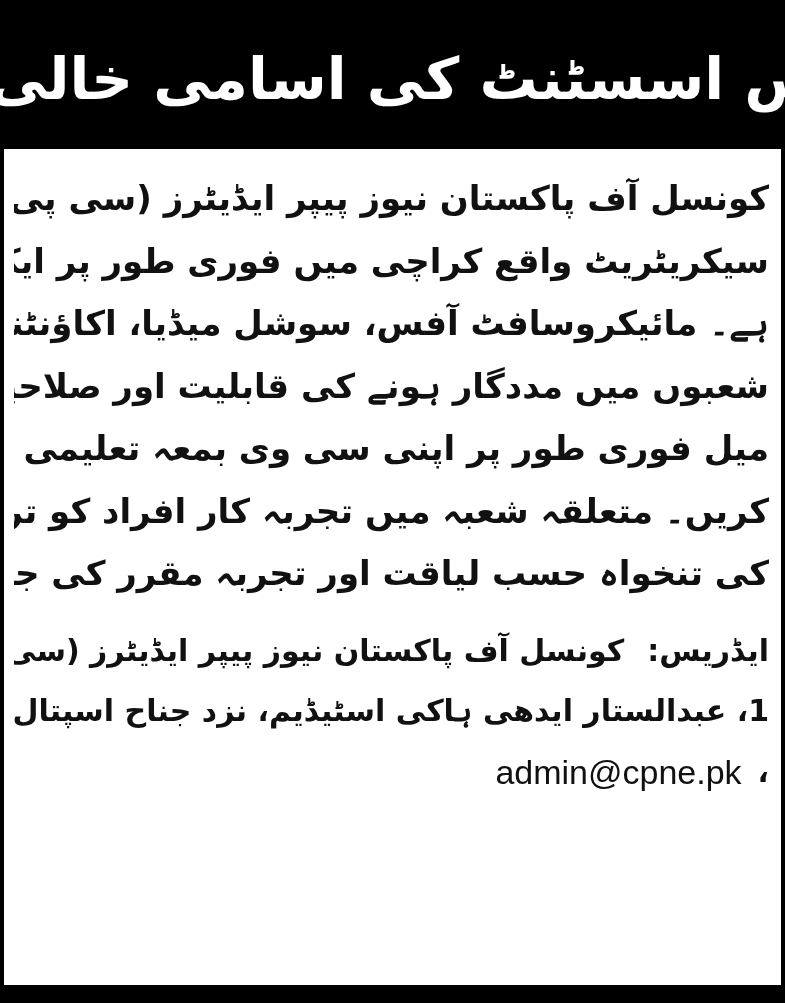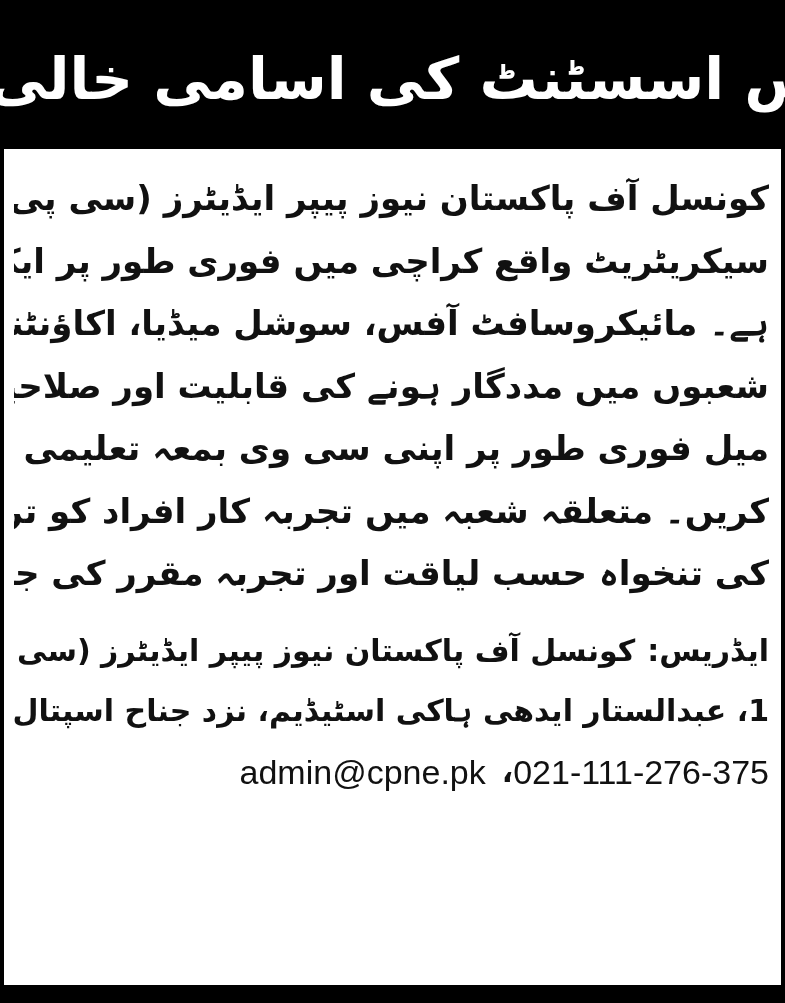--- a/index.html
+++ b/index.html
@@ -76,21 +76,21 @@
     }
     .address-line {
       height: 60px;
       line-height: 60px;
       white-space: nowrap;
       overflow: hidden;
       text-align: justify;
       text-align-last: justify;
     }
     .address-label {
-      margin-left: 12px;
+      margin-left: 23px;
     }
     .contact-line {
       direction: rtl;
       height: 62px;
       line-height: 62px;
       white-space: nowrap;
       display: flex;
       align-items: center;
       justify-content: flex-start;
       font-family: "DejaVu Sans", sans-serif;
@@ -140,21 +140,20 @@
 
   <div class="spacer"></div>
 
   <div class="address-block">
     <div class="address-line">
       <span class="address-label">ایڈریس:</span><span>کونسل آف پاکستان نیوز پیپر ایڈیٹرز (سی پی این ای)، پہلی منزل، نیو بلاک</span>
     </div>
     <div class="address-line">1، عبدالستار ایدھی ہاکی اسٹیڈیم، نزد جناح اسپتال آف شاہراہ فیصل، کراچی۔</div>
 
     <div class="contact-line">
-      <span class="latin">021-111-276-375</span>
       <span>،</span>
       <span class="gap-md"></span>
       <a class="latin email">admin@cpne.pk</a>
     </div>
   </div>
 </div>
 
 <div class="bottom-band"></div>
 
 </body></html>

